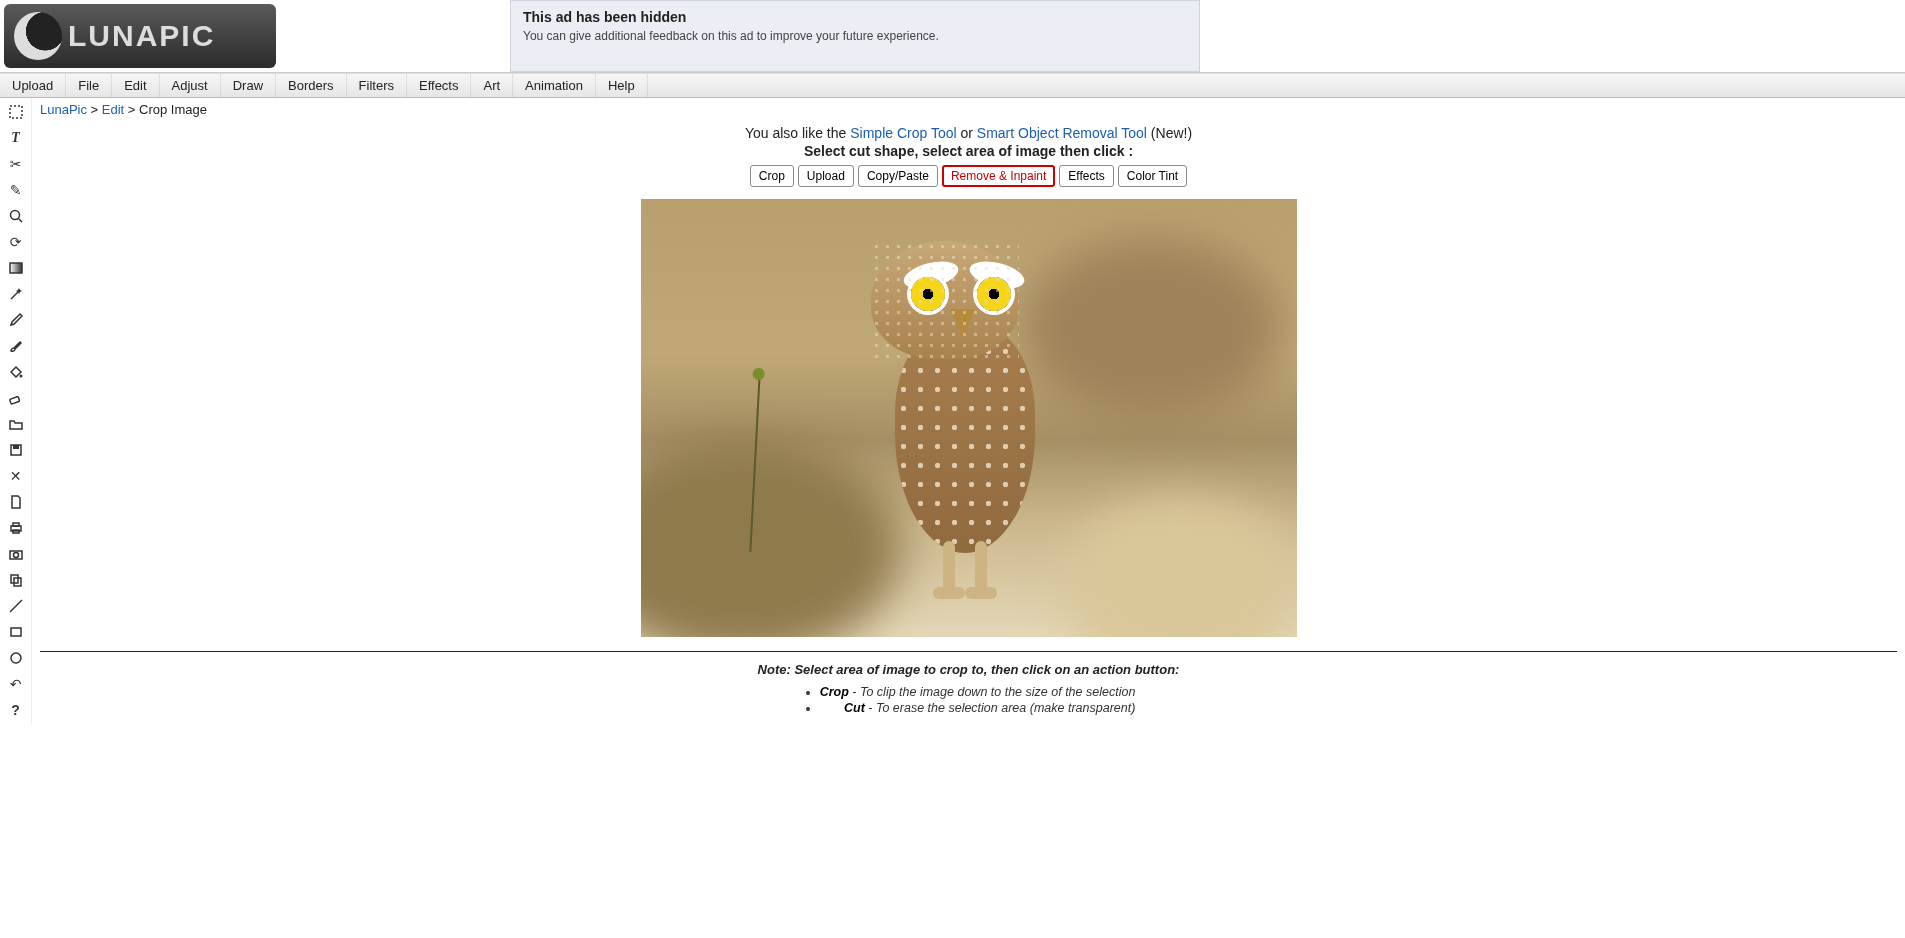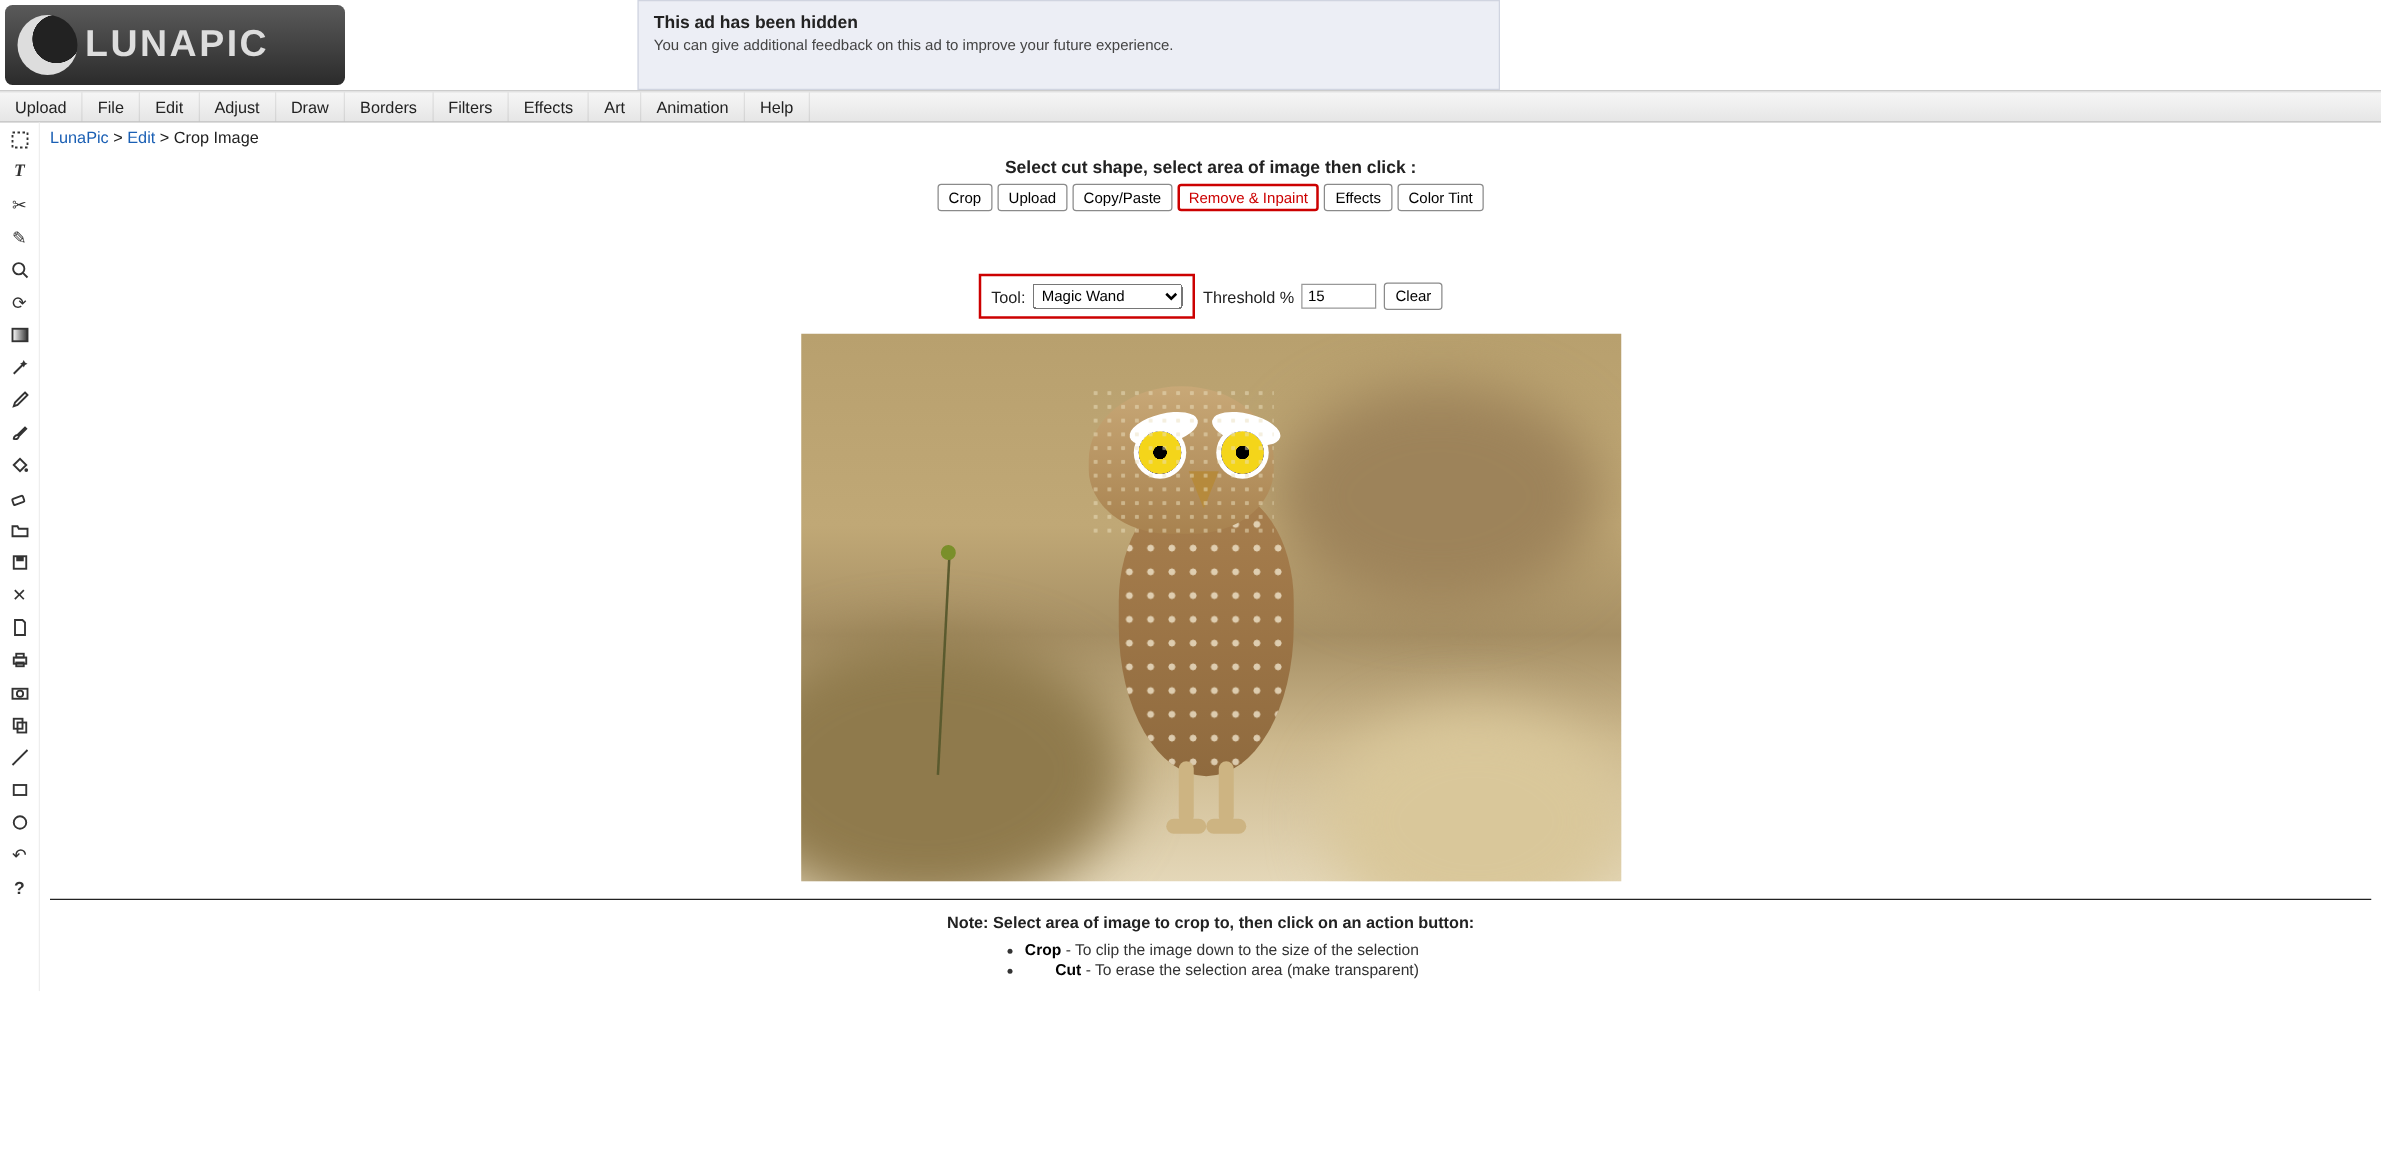--- a/index.html
+++ b/index.html
@@ -50,21 +50,21 @@
   .owl .brow.l { left:32px; transform:rotate(-14deg);}
   .owl .brow.r { left:98px; transform:rotate(14deg);}
   .owl .eye { position:absolute; top:36px; width:34px; height:34px; border-radius:50%; background:radial-gradient(circle,#000 0 22%, #f4d51a 23% 70%, #222 71% 100%); box-shadow:0 0 0 4px #fff;}
   .owl .eye.l { left:40px;} .owl .eye.r { left:106px;}
   .owl .beak { position:absolute; left:80px; top:68px; width:0; height:0; border-left:12px solid transparent; border-right:12px solid transparent; border-top:30px solid #b68a3c;}
   .owl .leg { position:absolute; top:300px; width:12px; height:50px; background:#cdb482; border-radius:6px;}
   .owl .leg.l{left:92px;} .owl .leg.r{left:124px;}
   .owl .foot{position:absolute; top:346px; width:32px; height:12px; background:#cdb482; border-radius:6px;}
   .owl .foot.l{left:82px;} .owl .foot.r{left:114px;}
   .divider { border:none; border-top:1px solid #222; margin:14px 2px 10px 2px;}
-  .note-block { text-align:center; }
+  .note-block { text-align:center;font-style:italic; }
   .note-title { font-weight:bold; font-size:13px;}
   .note-list { display:inline-block; text-align:right; margin:6px auto 0 auto; padding-left:18px; font-size:12.5px; color:#333;}
   .note-list li { margin:2px 0;}
   .note-list b { color:#000;}
 </style>
 </head>
 <body>
 
 <div class="header">
   <div class="logo-wrap">
@@ -202,42 +202,34 @@
     <div class="tool">↶</div>
     <div class="tool" style="font-weight:bold;">?</div>
   </div>
 
   <div class="main">
     <div class="breadcrumb">
       <a href="#">LunaPic</a><span> &gt; </span><a href="#">Edit</a><span> &gt; </span><span>Crop Image</span>
     </div>
 
     <div class="center-block">
+      <div class="promo">
+        <span>You also like the </span><a href="#">Simple Crop Tool</a><span> or </span><a href="#">Smart Object Removal Tool</a><span> (New!)</span>
+      </div>
       <div class="promo-sub">Select cut shape, select area of image then click :</div>
 
       <div class="action-row">
         <button class="btn">Crop</button>
         <button class="btn">Upload</button>
         <button class="btn">Copy/Paste</button>
         <button class="btn highlight">Remove &amp; Inpaint</button>
         <button class="btn">Effects</button>
         <button class="btn">Color Tint</button>
       </div>
 
-      <div class="tool-row">
-        <span class="hl">
-          <label>Tool:</label>
-          <select>
-            <option>Magic Wand</option>
-          </select>
-        </span>
-        <label>Threshold %</label>
-        <input type="text" value="15" style="">
-        <button class="btn">Clear</button>
-      </div>
 
       <div class="canvas-wrap">
         <div class="canvas">
           <div class="blur1"></div>
           <div class="blur2"></div>
           <div class="blur3"></div>
           <div class="plant"></div>
           <div class="owl">
             <div class="body"></div>
             <div class="head">

